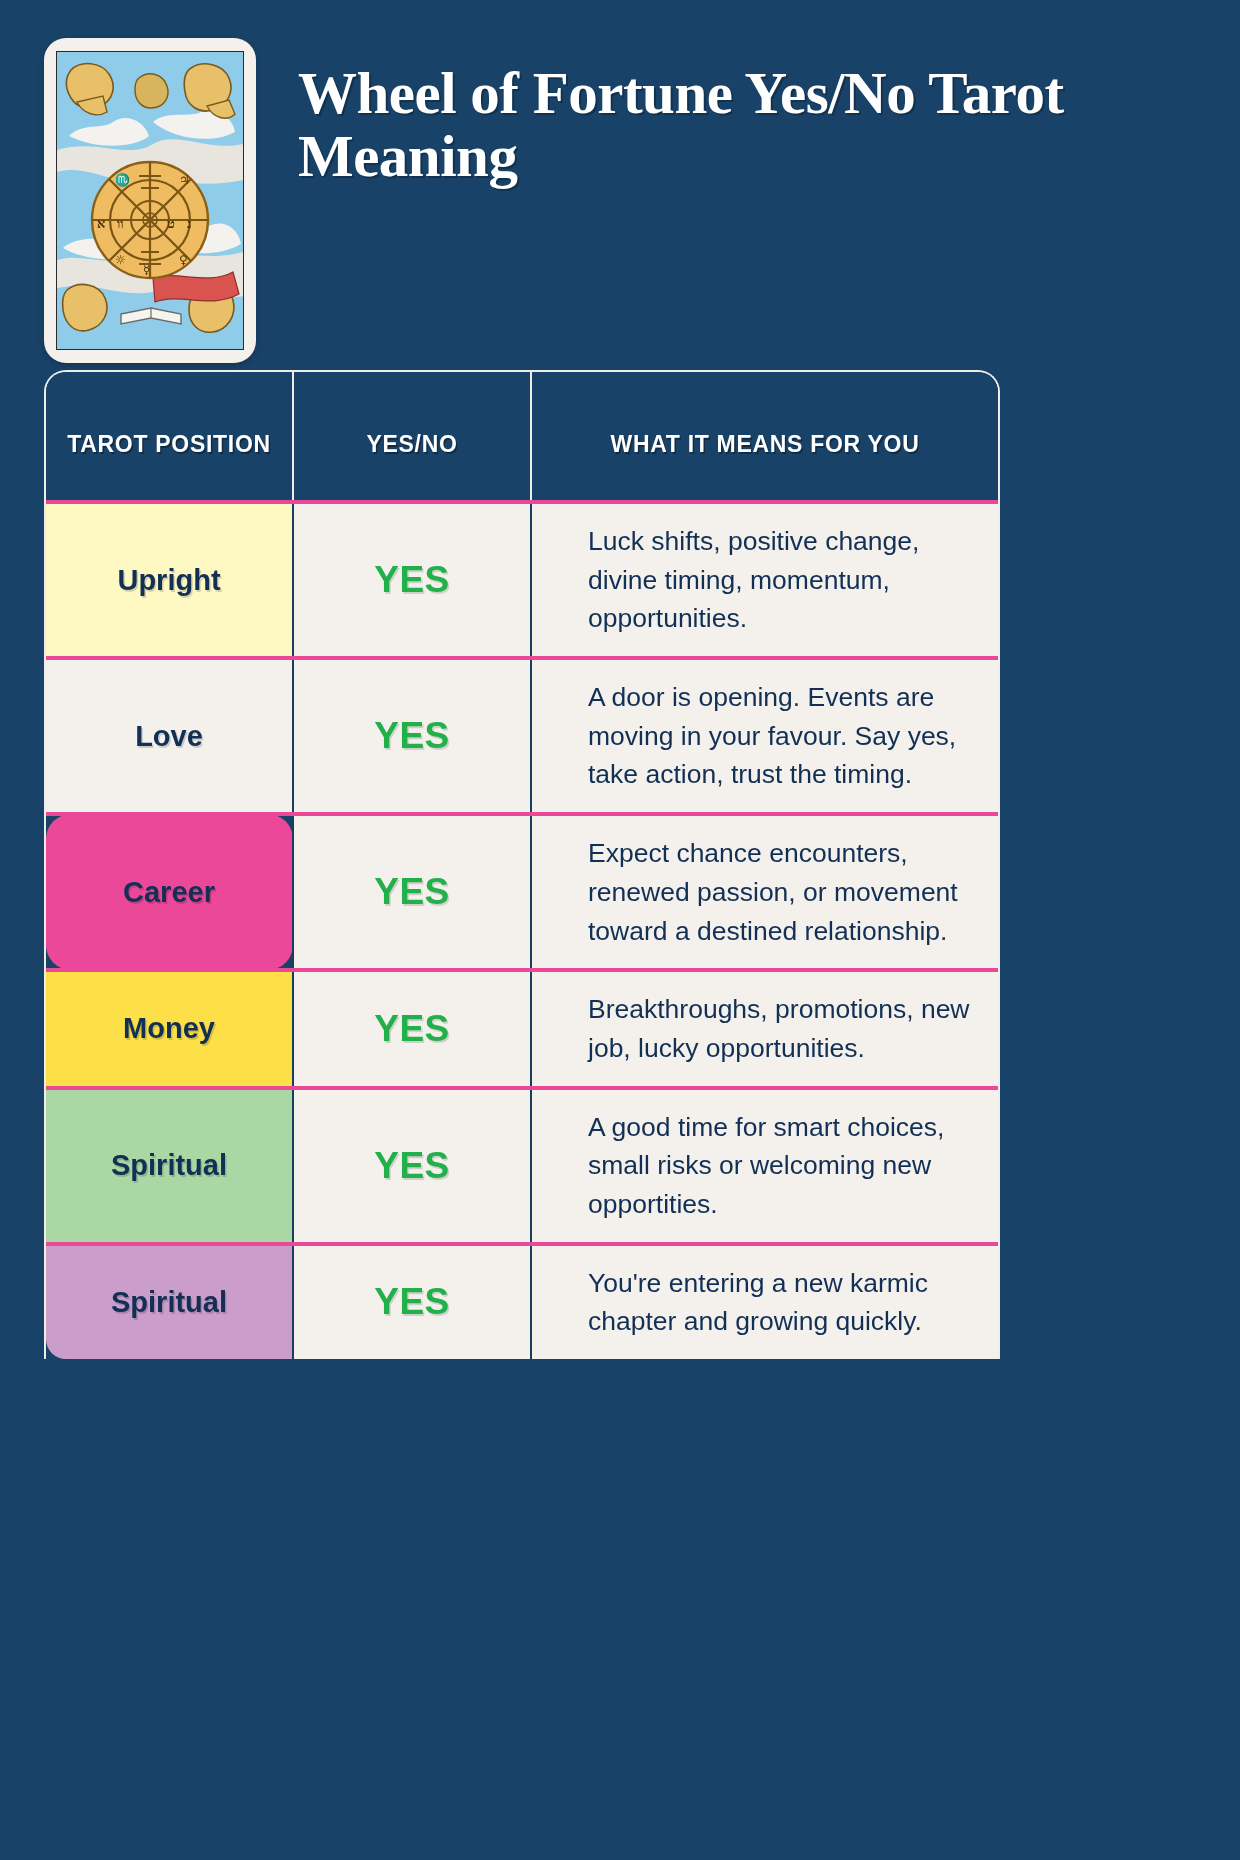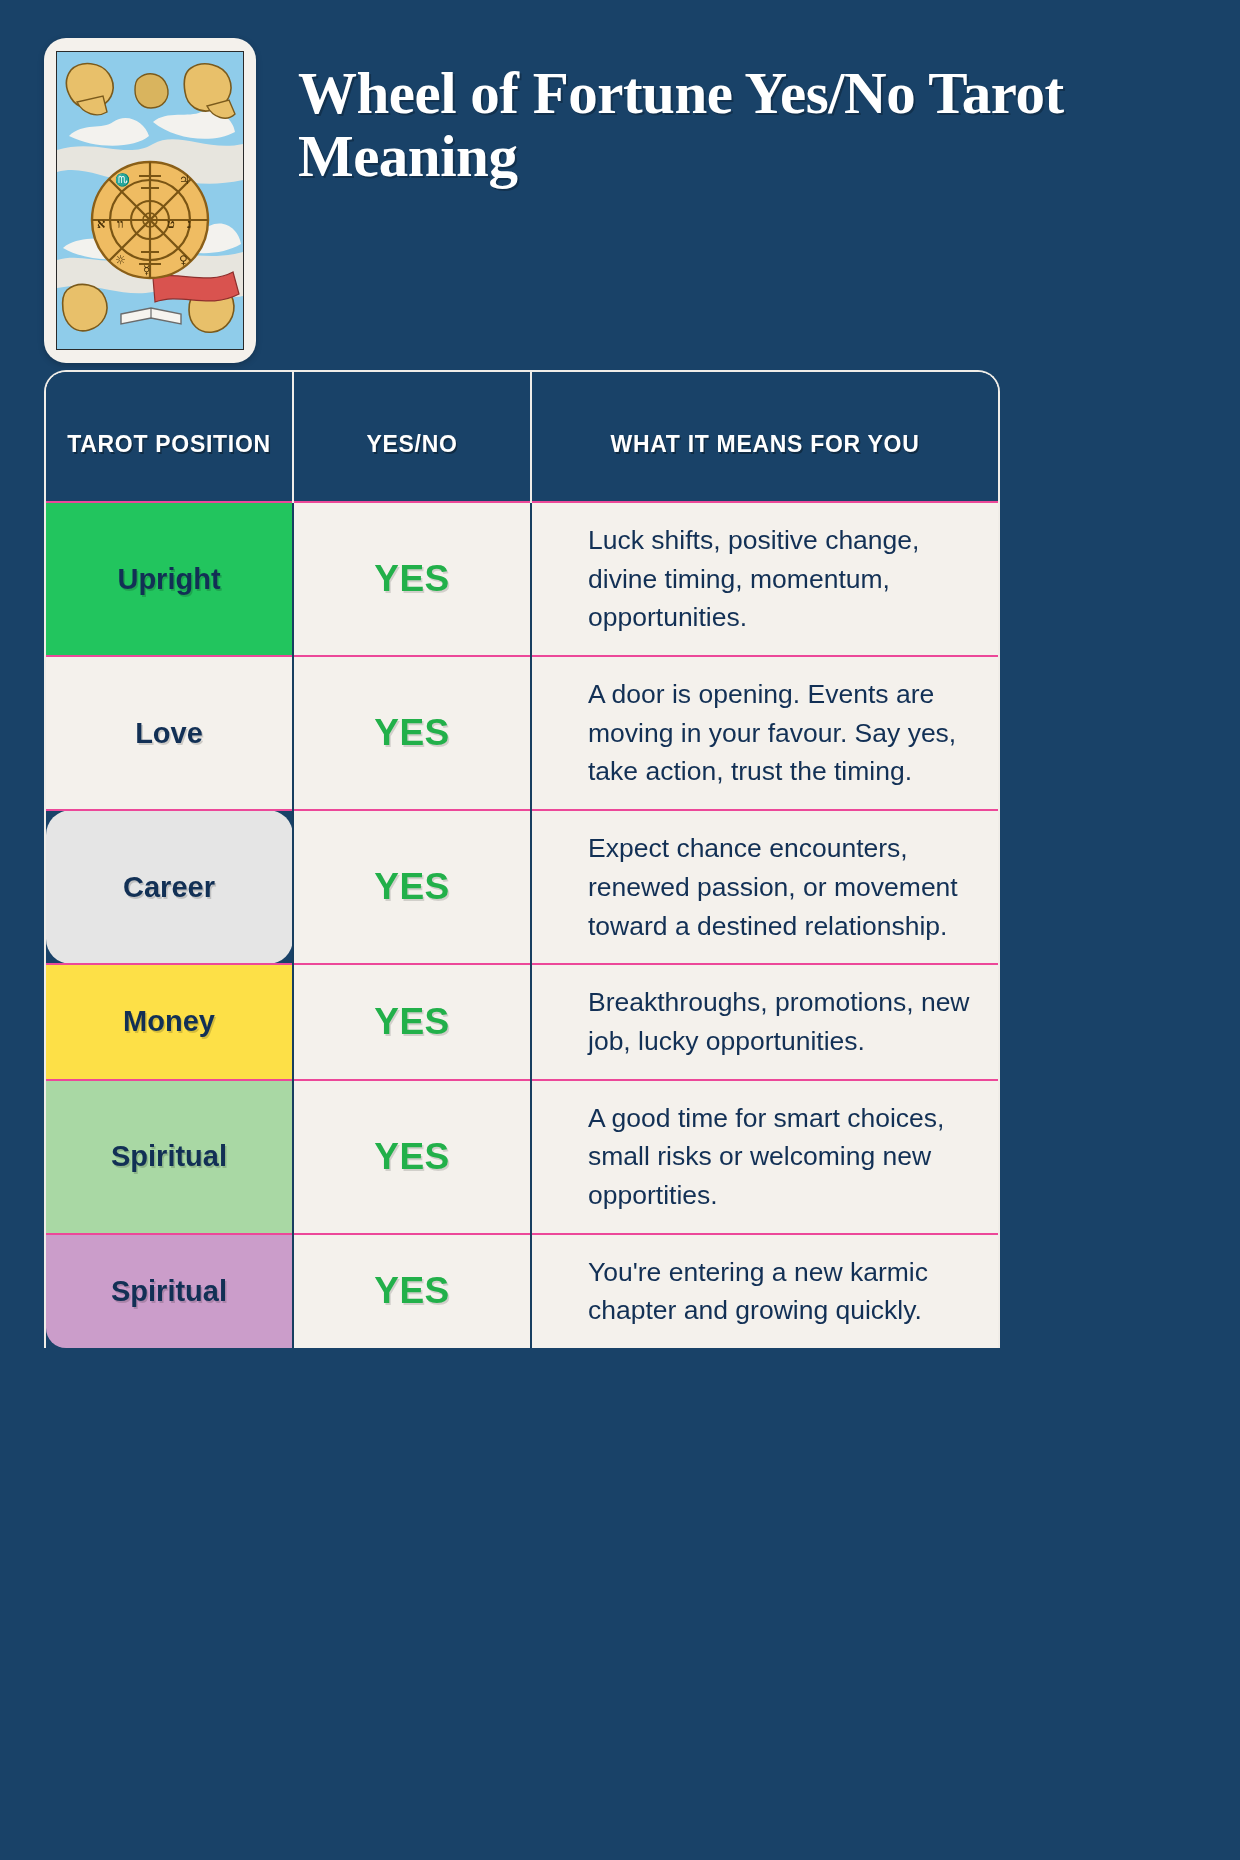--- a/index.html
+++ b/index.html
@@ -91,21 +91,21 @@
     padding: 46px 10px 30px;
     text-align: center;
     vertical-align: middle;
     border-right: 2px solid #F0EDE8;
     text-shadow: 1.5px 1.5px 0 rgba(0,0,0,0.35);
     height: 130px;
   }
   thead th:last-child { border-right: none; }
 
   tbody td {
-    border-top: 2px solid #ec4899;
+    border-top: 4px solid #ec4899;
     border-right: 2px solid #173E60;
     vertical-align: middle;
     background: #F4F1EC;
   }
   tbody td:last-child { border-right: none; }
 
   td.pos {
     text-align: center;
     color: #123055;
     font-size: 29px;
@@ -213,31 +213,31 @@
       </colgroup>
     <thead>
       <tr>
         <th>TAROT POSITION</th>
         <th>YES/NO</th>
         <th>WHAT IT MEANS FOR YOU</th>
       </tr>
     </thead>
     <tbody>
         <tr>
-          <td class="pos" style="background: #22c55e;">Upright</td>
+          <td class="pos" style="background: #fef9c3;">Upright</td>
           <td class="ans">YES</td>
           <td class="desc">Luck shifts, positive change, divine timing, momentum, opportunities.</td>
         </tr>
         <tr>
           <td class="pos" style="background: rgb(244, 241, 236);">Love</td>
           <td class="ans">YES</td>
           <td class="desc">A door is opening. Events are moving in your favour. Say yes, take action, trust the timing.</td>
         </tr>
         <tr>
-          <td class="pos" style="background: #e5e5e5; border-radius: 25px;">Career</td>
+          <td class="pos" style="background: #ec4899; border-radius: 25px;">Career</td>
           <td class="ans">YES</td>
           <td class="desc">Expect chance encounters, renewed passion, or movement toward a destined relationship.</td>
         </tr>
         <tr>
           <td class="pos" style="background: #fde047;">Money</td>
           <td class="ans">YES</td>
           <td class="desc">Breakthroughs, promotions, new job, lucky opportunities.</td>
         </tr>
         <tr>
           <td class="pos" style="background: rgb(169, 216, 164);">Spiritual</td>

